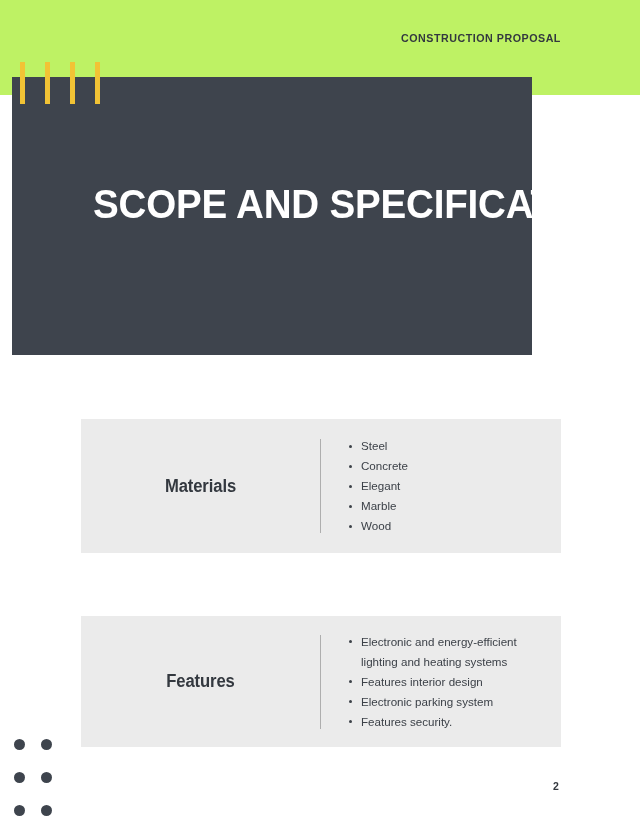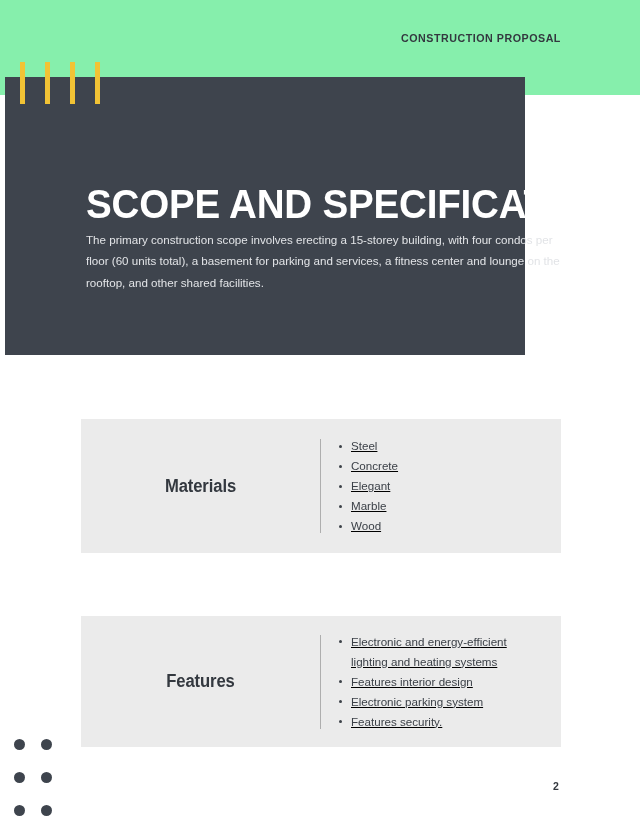--- a/index.html
+++ b/index.html
@@ -22,41 +22,41 @@
     overflow: hidden;
   }
 
   
   .header {
     position: absolute;
     top: 0;
     left: 0;
     width: 640px;
     height: 95px;
-    background: #86efac;
+    background: #bef264;
   }
   .header-title {
     position: absolute;
     right: 79px;
     top: 32px;
     font-family: "Liberation Sans", sans-serif;
     font-size: 11.5px;
     font-weight: bold;
     letter-spacing: 0.55px;
     color: #33383f;
     text-transform: uppercase;
     white-space: nowrap;
     transform: scaleX(0.93);
     transform-origin: right center;
   }
 
   
   .hero {
     position: absolute;
-    left: 5px;
+    left: 12px;
     top: 77px;
     width: 520px;
     height: 278px;
     background: #3e444d;
   }
   .hero-title {
     position: absolute;
     left: 81px;
     top: 78px;
     font-family: "Liberation Sans", sans-serif;
@@ -136,24 +136,23 @@
     position: relative;
   }
   .divider {
     width: 1px;
     background: #aeaeae;
     flex: 0 0 1px;
   }
   .card.materials .divider { height: 94px; }
   .card.features .divider { height: 94px; }
   .card-list {
-    margin: 0;
+    margin: 10px;
     padding: 0 0 0 17px;
     list-style: none;
-    text-decoration: underline;
   }
   .card-list li {
     position: relative;
     font-family: "Liberation Sans", sans-serif;
     font-size: 11.6px;
     line-height: 20px;
     color: #3c4148;
     padding-left: 13px;
   }
   .card-list li::before {
@@ -205,21 +204,20 @@
 <body>
 
 <div class="page">
 
   <div class="header">
     <div class="header-title">CONSTRUCTION PROPOSAL</div>
   </div>
 
   <div class="hero">
     <h1 class="hero-title">SCOPE AND SPECIFICATION</h1>
-    <p class="hero-text">The primary construction scope involves erecting a 15-storey building, with four condos per floor (60 units total), a basement for parking and services, a fitness center and lounge on the rooftop, and other shared facilities.</p>
   </div>
 
   <div class="bars">
     <span class="bar b0"></span>
     <span class="bar b1"></span>
     <span class="bar b2"></span>
     <span class="bar b3"></span>
   </div>
 
   <div class="card materials">

